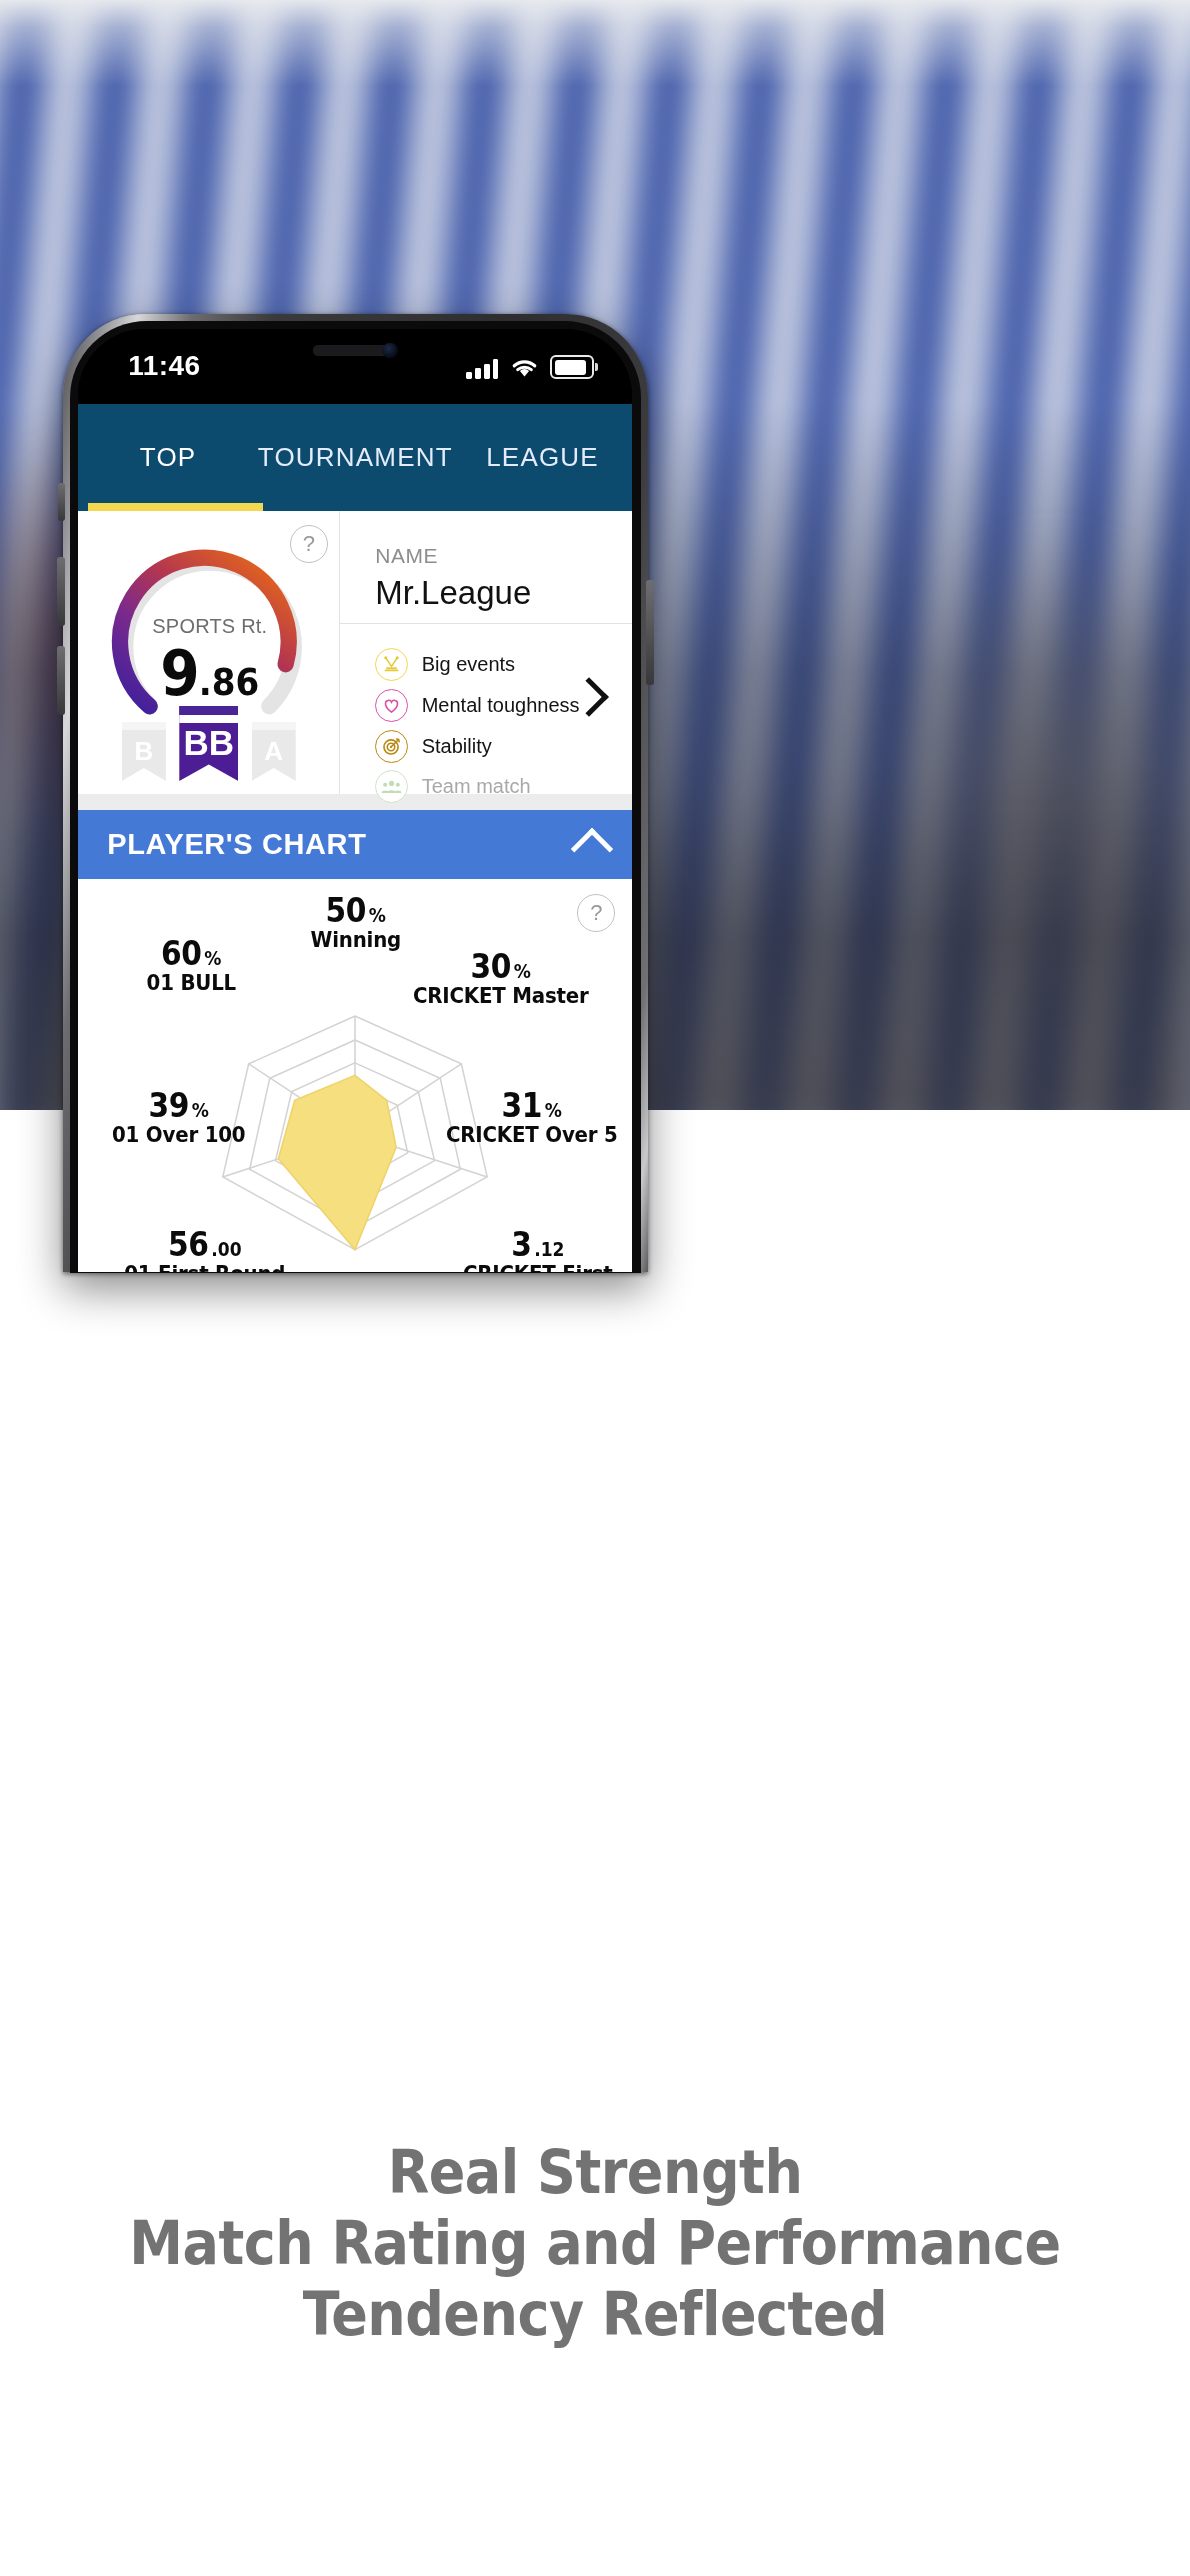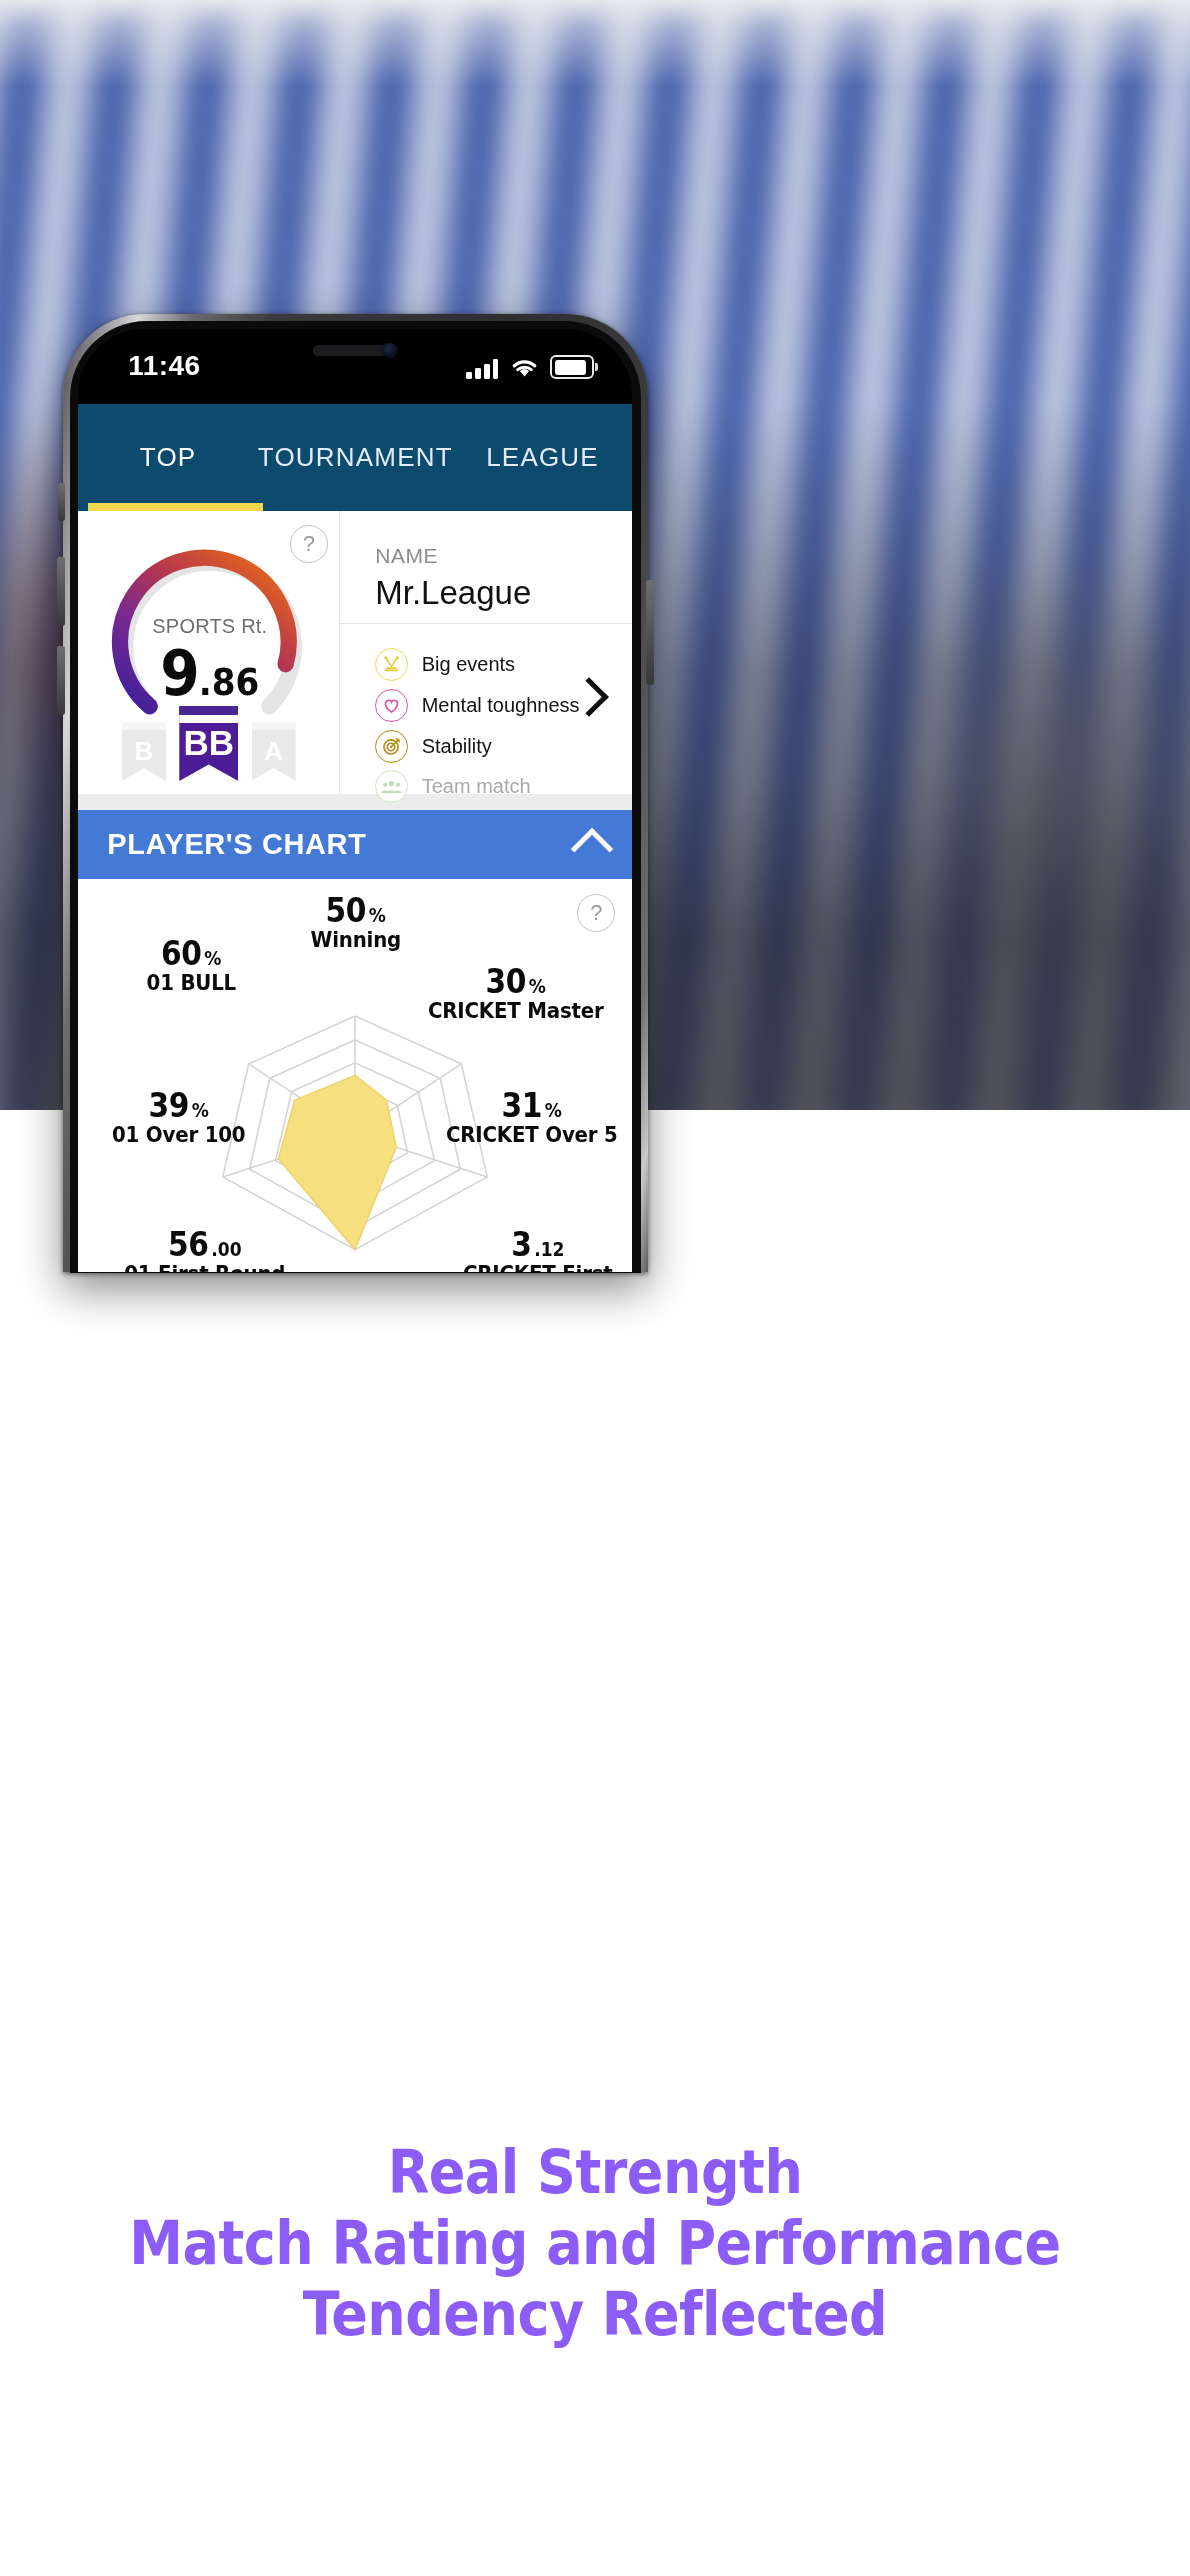--- a/index.html
+++ b/index.html
@@ -202,21 +202,21 @@
 
   .radar-lbl{position:absolute;text-align:center;color:#0b0b0b;
     font-family:"Liberation Sans Narrow","DejaVu Sans Condensed","Liberation Sans",sans-serif;
     font-weight:bold;line-height:1.02;}
   .radar-lbl .v{font-size:33px;letter-spacing:-0.5px;}
   .radar-lbl .u{font-size:19px;margin-left:2.9px;}
   .radar-lbl .n{font-size:22px;display:block;margin-top:1.9px;letter-spacing:-0.2px;}
 
   
   .tagline{
-    position:absolute;left:0;right:0;top:2137px;text-align:center;color:#8b5cf6;
+    position:absolute;left:0;right:0;top:2137px;text-align:center;color:#737373;
     font-family:"Liberation Sans Narrow","DejaVu Sans Condensed","Liberation Sans",sans-serif;
     font-weight:bold;font-size:60px;line-height:1.18;letter-spacing:-0.5px;
   }
   .tagline span{display:block;}
 </style>
 </head>
 <body>
 
 <div id="backdrop">
   <div class="stripes"></div>
@@ -403,21 +403,21 @@
         </g>
         <polygon points="289,205 322,231 332,280 289,387 209,292 226,231" fill="#f6df7f" stroke="#efd36a" stroke-width="1.6"></polygon>
       </svg>
 
       
       <div class="radar-lbl" style="left:191px;top:15.3px;width:173px;">
         <span class="v">50</span><span class="u">%</span>
         <span class="n">Winning</span>
       </div>
 
-      <div class="radar-lbl" style="left:337px;top:71px;width:201px;margin-top:15px;">
+      <div class="radar-lbl" style="left:322px;top:71px;width:201px;">
         <span class="v">30</span><span class="u">%</span>
         <span class="n">CRICKET Master</span>
       </div>
 
       <div class="radar-lbl" style="left:355px;top:210px;width:197px;">
         <span class="v">31</span><span class="u">%</span>
         <span class="n">CRICKET Over 5</span>
       </div>
 
       <div class="radar-lbl" style="left:356px;top:349px;width:207px;">

